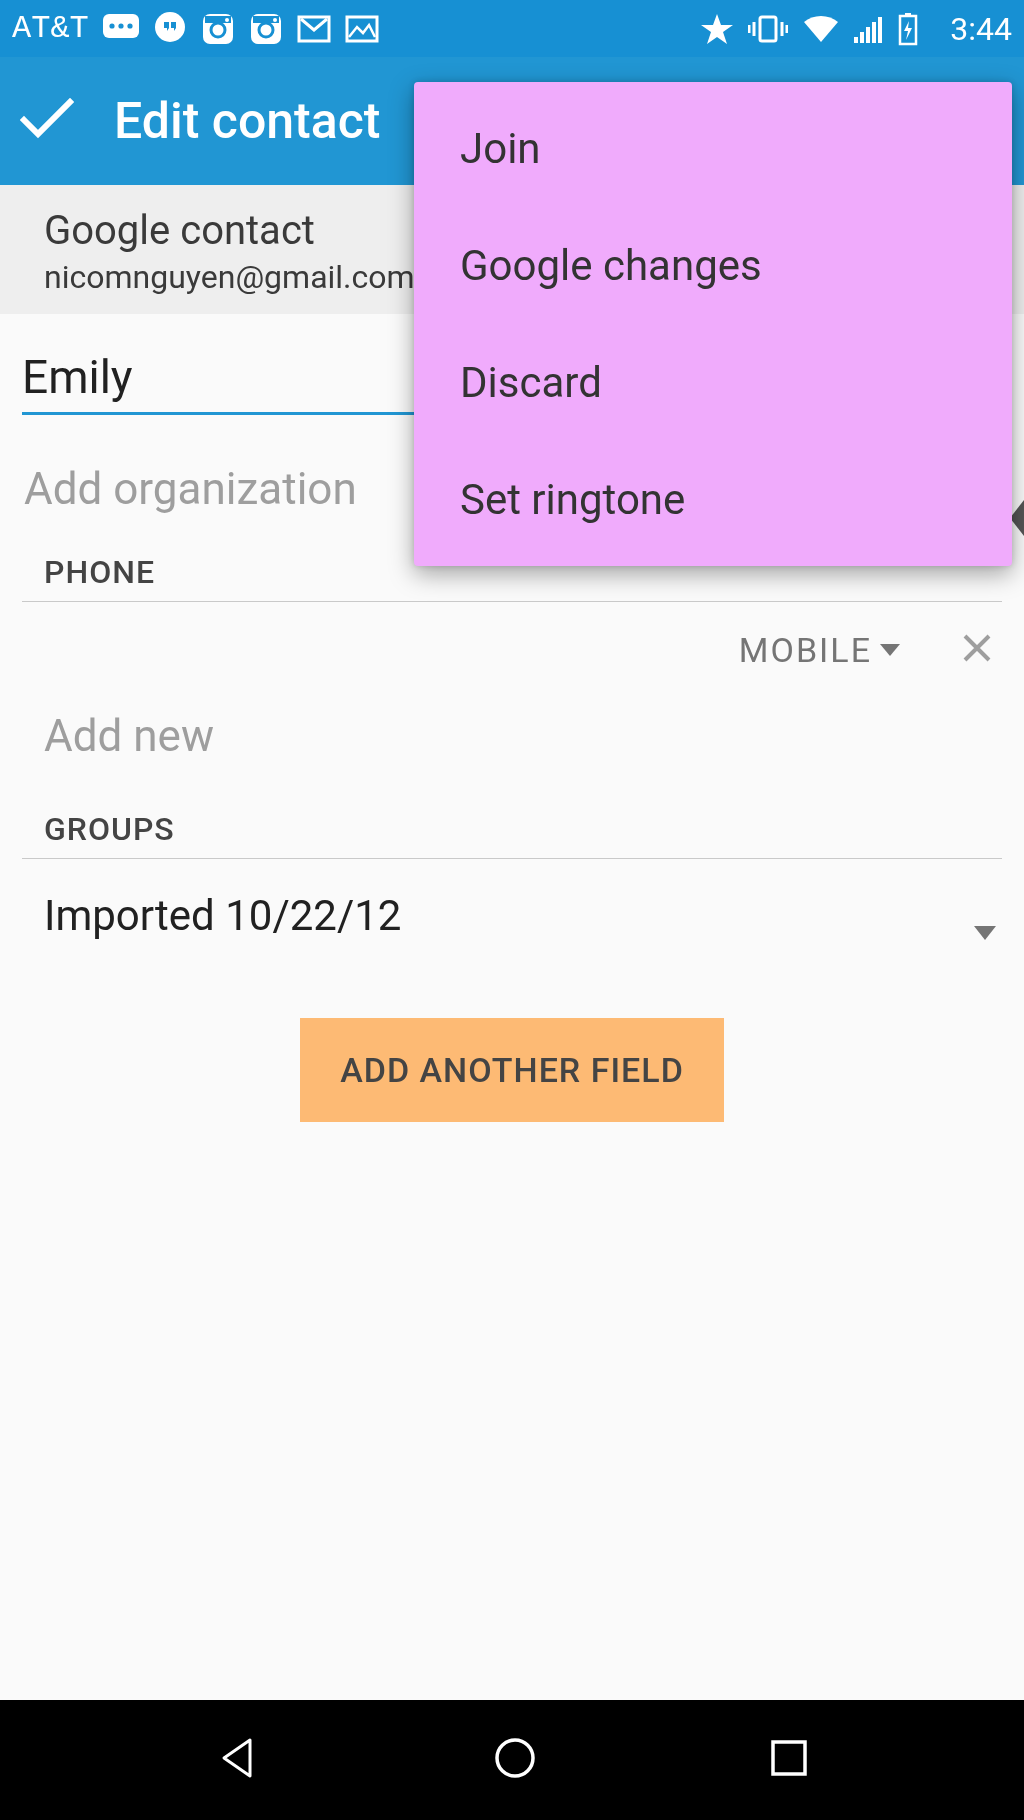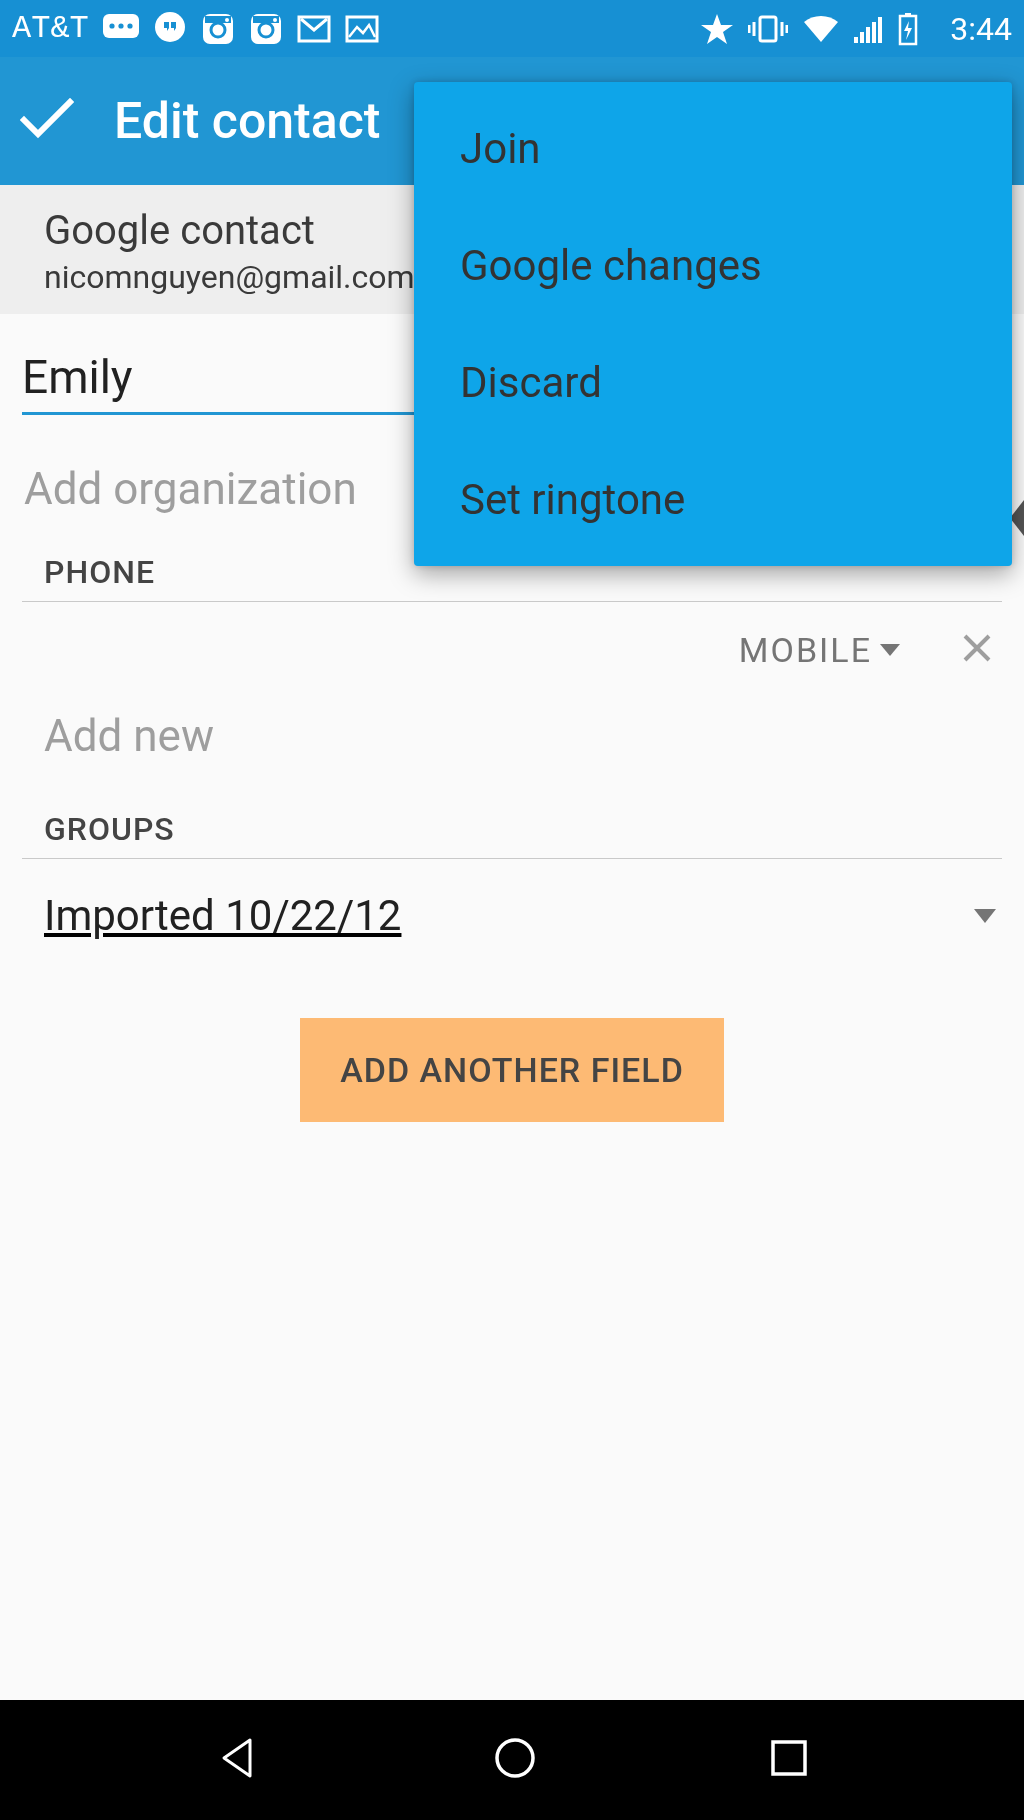--- a/index.html
+++ b/index.html
@@ -111,44 +111,43 @@
       margin-left: 30px;
       margin-right: 8px;
     }
     .add-new {
       font-size: 44px;
       color: #9e9e9e;
       padding: 40px 44px 48px;
     }
     .group-row {
       display: flex;
-      align-items: center;
+      align-items: flex-end;
       justify-content: space-between;
       padding: 32px 28px 30px 44px;
-      text-decoration: underline;
     }
     .group-value { font-size: 42px; color: #212121; }
     .add-field-btn {
       display: block;
       margin: 48px auto 0;
       background: #fdba74;
       border: none;
       padding: 32px 40px;
       font-size: 34px;
       font-weight: 500;
       color: #444;
       letter-spacing: 1px;
     }
     
     .menu {
       position: absolute;
       top: 82px;
       right: 12px;
       width: 598px;
-      background: #0ea5e9;
+      background: #f0abfc;
       box-shadow: 0 8px 24px rgba(0,0,0,0.35), 0 0 6px rgba(0,0,0,0.15);
       border-radius: 4px;
       padding: 8px 0;
     }
     .menu-item {
       display: flex;
       align-items: center;
       justify-content: space-between;
       padding: 34px 46px;
       font-size: 42px;

